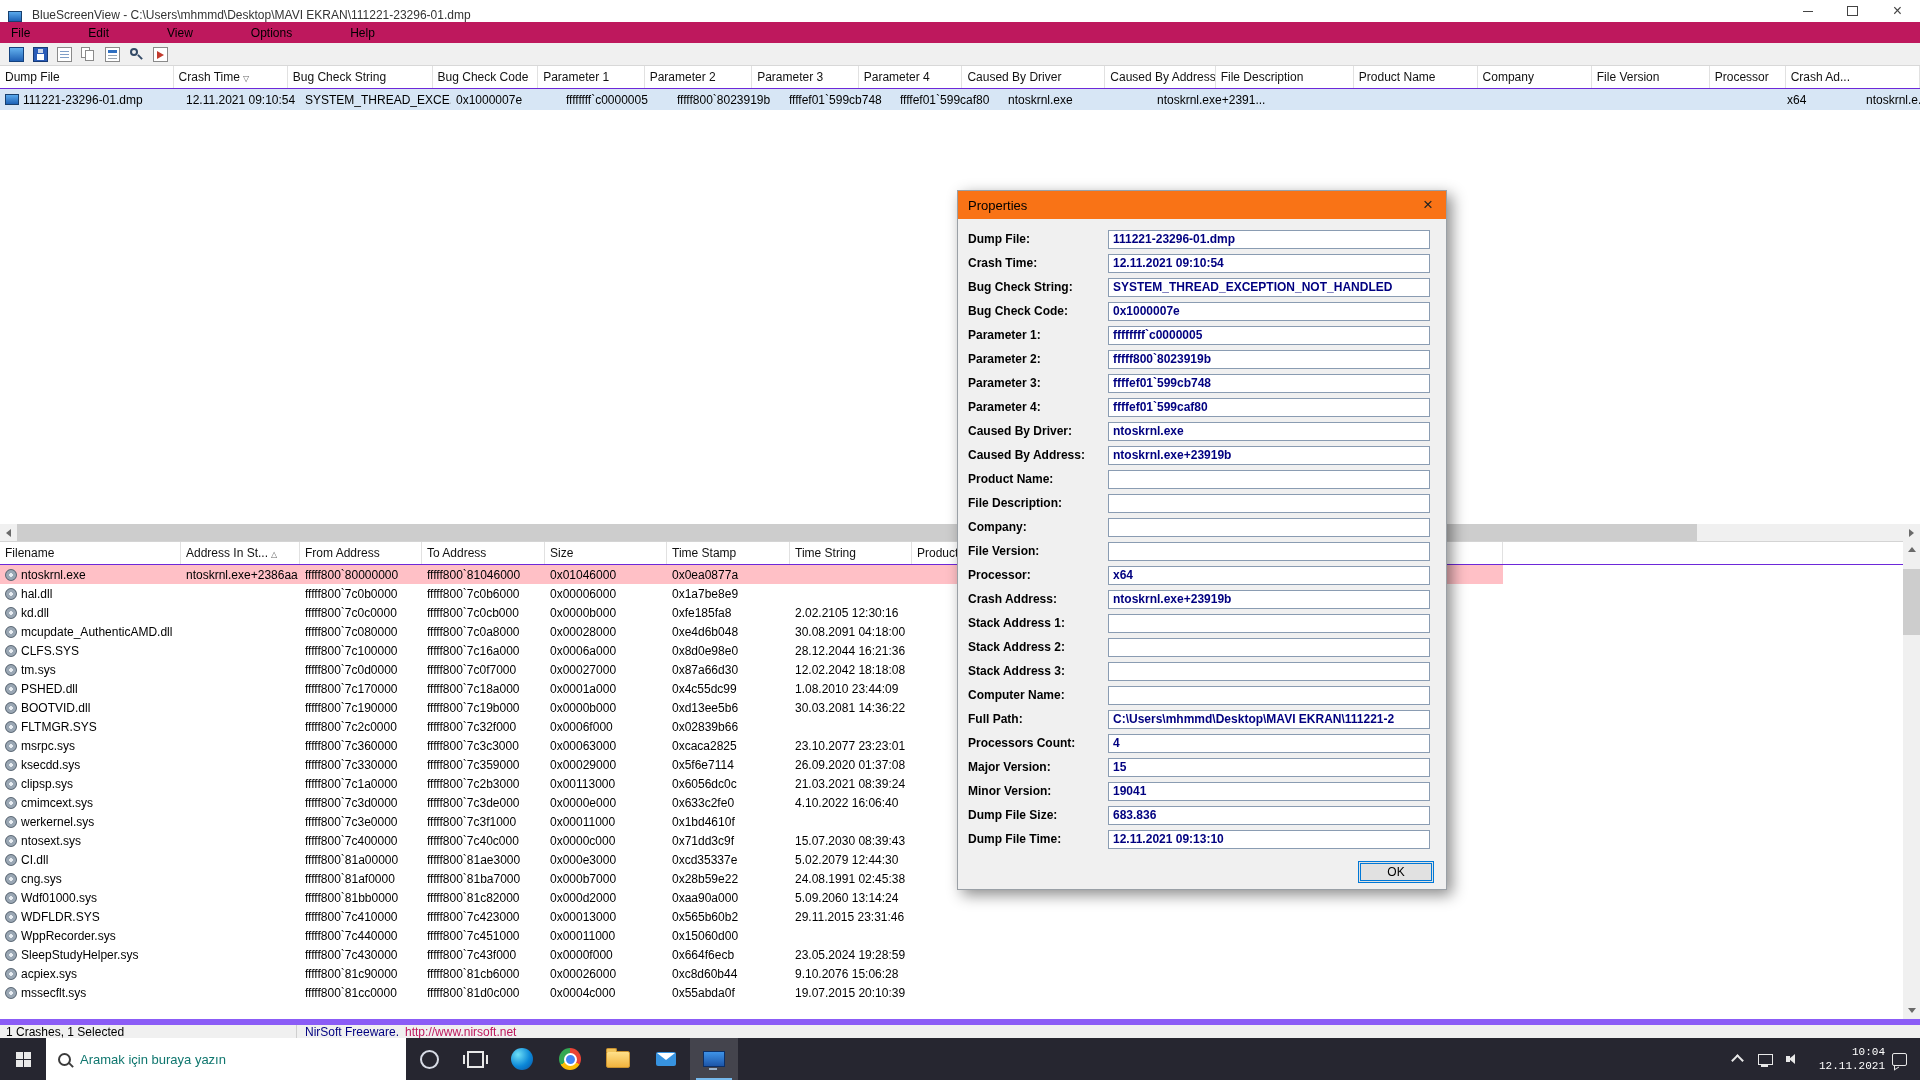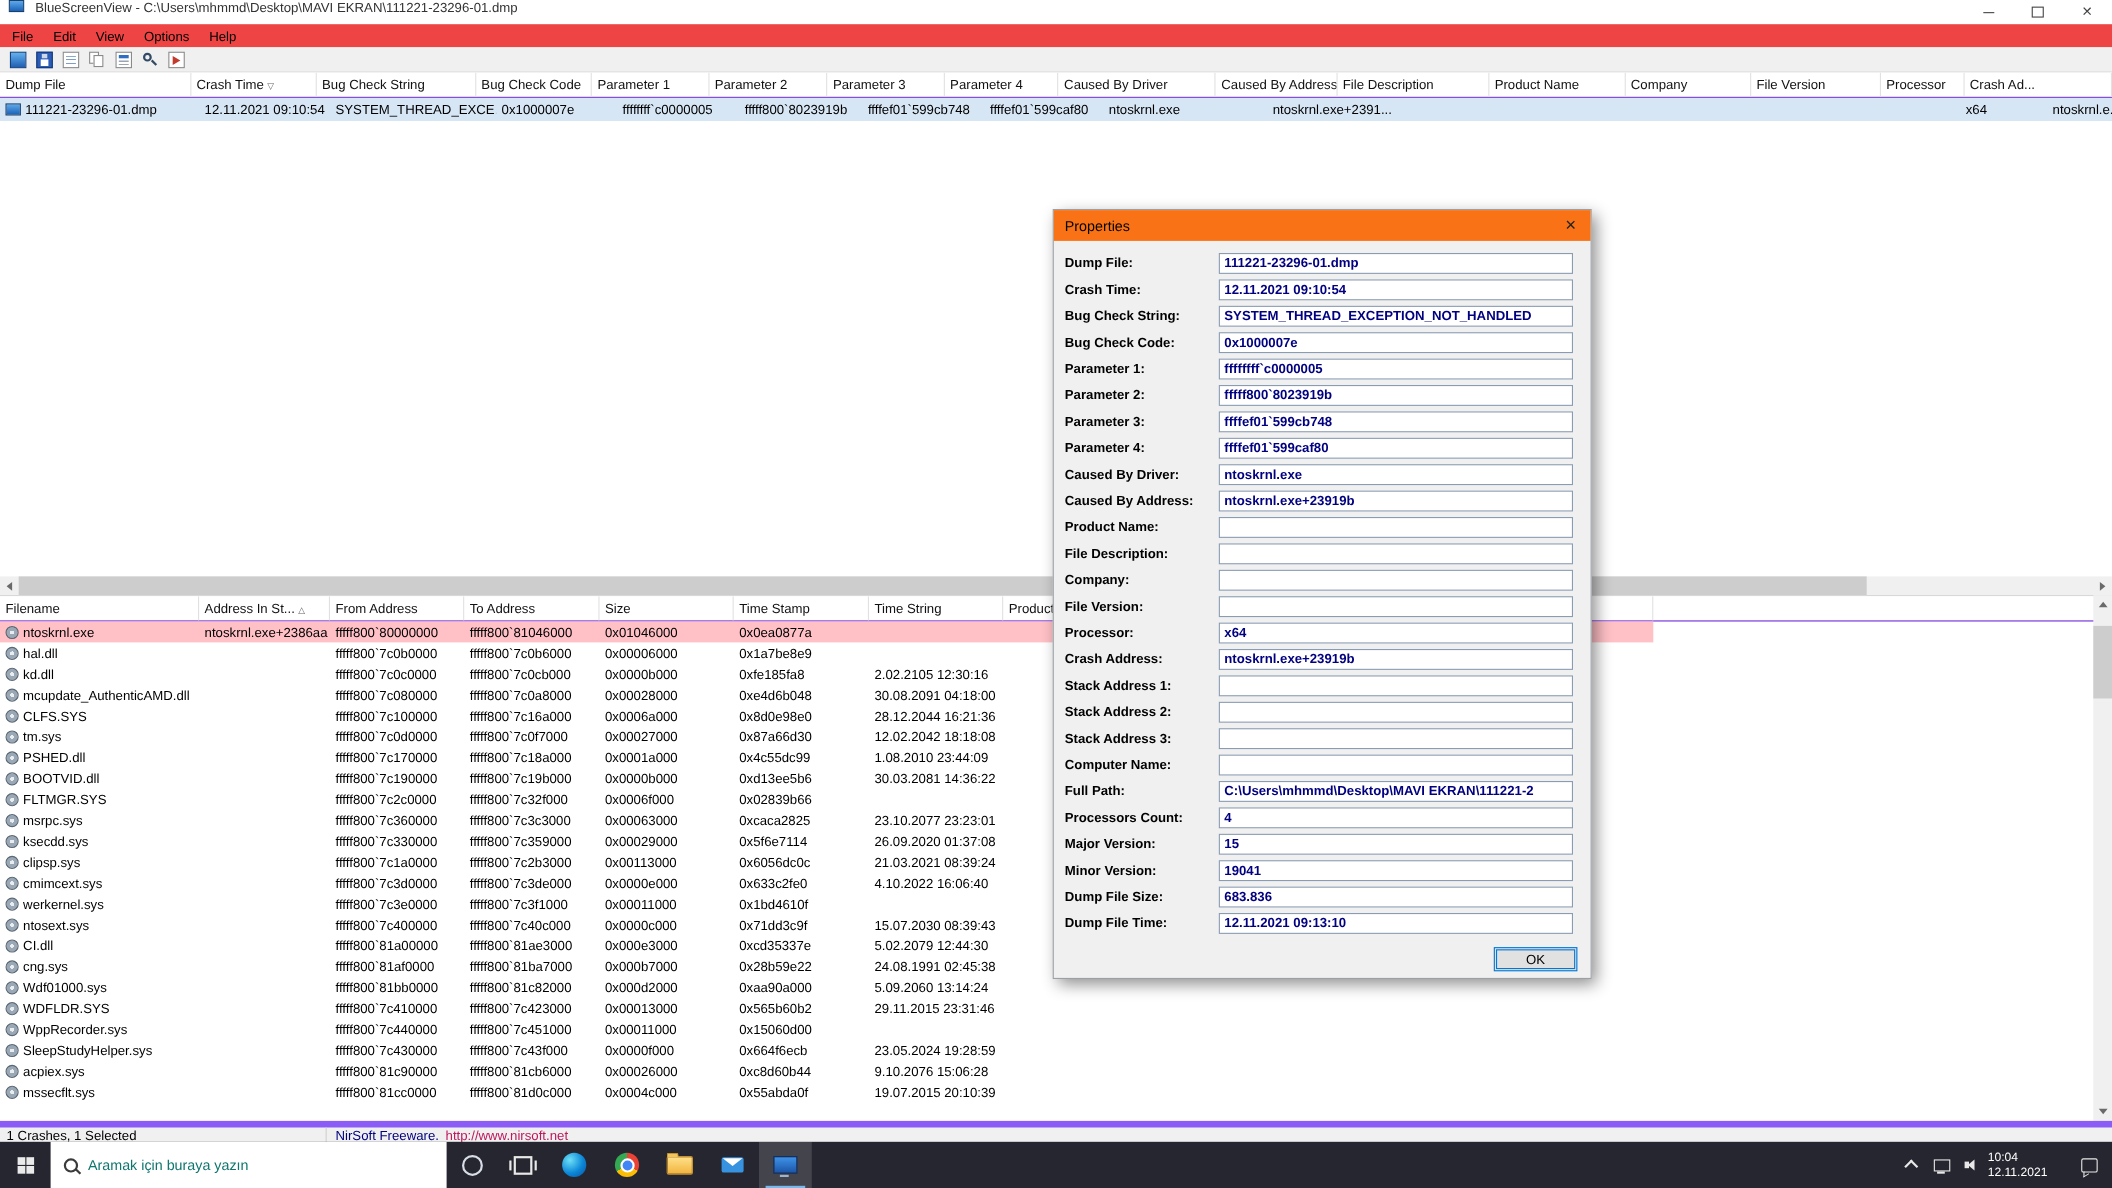--- a/index.html
+++ b/index.html
@@ -1,29 +1,29 @@
 <!DOCTYPE html>
 <html><head>
 <meta charset="utf-8">
 <style>
   html,body{margin:0;padding:0;background:#fff;}
   body{width:1920px;height:1080px;overflow:hidden;font-family:"Liberation Sans","DejaVu Sans",sans-serif;position:relative;-webkit-font-smoothing:antialiased;}
   .screen{position:absolute;inset:0;background:#fff;overflow:hidden;}
 
   
   .window{position:absolute;left:0;top:0;width:1920px;height:1038px;background:#fff;}
-  .titlebar{position:absolute;left:0;top:0;right:0;height:22px;background:#fff;display:flex;align-items:flex-start;padding-left:8px;gap:6px;box-sizing:border-box;}
+  .titlebar{position:absolute;left:0;top:0;right:0;height:22px;background:#fff;display:flex;align-items:flex-end;padding-left:8px;gap:6px;box-sizing:border-box;}
   .titlebar .title{font-size:12px;color:#333;white-space:nowrap;}
   .wctrls{margin-left:auto;display:flex;height:100%;}
   .wbtn{width:45px;height:100%;display:flex;align-items:center;justify-content:center;}
   .wbtn.min::before{content:"";width:10px;height:1px;background:#444;}
   .wbtn.max::before{content:"";width:9px;height:8px;border:1px solid #444;}
   .wbtn.close::before{content:"×";font-size:16px;color:#444;line-height:1;}
 
-  .menubar{position:absolute;left:0;top:22px;right:0;height:21px;background:#ef4444;display:flex;align-items:center;padding-left:2px;}
+  .menubar{position:absolute;left:0;top:22px;right:0;height:21px;background:#be185d;display:flex;align-items:center;padding-left:2px;gap:40px;}
   .menu-item{font-size:12px;color:#000;padding:3px 9px;}
 
   .toolbar{position:absolute;left:0;top:43px;right:0;height:23px;background:#f0f0f0;border-bottom:1px solid #d8d8d8;display:flex;align-items:center;padding-left:5px;gap:2px;box-sizing:border-box;}
   .tool-btn{width:22px;height:20px;display:flex;align-items:center;justify-content:center;}
   .ti{width:15px;height:15px;position:relative;display:block;box-sizing:border-box;}
   .open-dump-icon{background:linear-gradient(180deg,#63b1ee,#2060b4);border:1px solid #14427e;}
   .save-icon{background:#2a5cb8;border:1px solid #173a75;}
   .save-icon::before{content:"";position:absolute;left:4px;right:4px;top:1px;height:4px;background:#cdd8ea;}
   .save-icon::after{content:"";position:absolute;left:3px;right:3px;bottom:1px;height:6px;background:#fff;}
   .report-icon{background:#fff;border:1px solid #8a8a8a;}
@@ -119,21 +119,21 @@
   .ic-mail::after{content:"";position:absolute;left:1px;top:1px;width:0;height:0;border-left:9px solid transparent;border-right:9px solid transparent;border-top:7px solid #fff;}
   .ic-bluescreenview{width:20px;height:14px;background:linear-gradient(180deg,#3e93e8,#1c55a8);border:1px solid #0c2f66;}
   .ic-bluescreenview::after{content:"";position:absolute;left:5px;bottom:-4px;width:8px;height:2px;background:#9db4cc;}
   .tray{margin-left:auto;display:flex;align-items:center;}
   .chev{width:7px;height:7px;border-top:2px solid #e8e8e8;border-right:2px solid #e8e8e8;transform:rotate(-45deg);display:block;margin-top:3px;}
   .dispicon{width:13px;height:9px;border:1px solid #e8e8e8;display:block;position:relative;}
   .dispicon::after{content:"";position:absolute;left:2px;bottom:-3px;width:7px;height:2px;background:#e8e8e8;}
   .volicon{width:14px;height:12px;display:block;position:relative;}
   .volicon::before{content:"";position:absolute;left:0;top:3px;width:4px;height:6px;background:#e8e8e8;}
   .volicon::after{content:"";position:absolute;left:3px;top:1px;width:0;height:0;border-top:5px solid transparent;border-bottom:5px solid transparent;border-right:6px solid #e8e8e8;}
-  .clock{width:78px;color:#fff;font-size:11px;line-height:14px;text-align:left;flex:none;}
+  .clock{width:78px;color:#fff;font-size:11px;line-height:14px;text-align:right;flex:none;font-family:Liberation Mono, monospace;}
   .notif{width:13px;height:11px;border:1px solid #e8e8e8;border-radius:2px;display:block;position:relative;}
   .notif::after{content:"";position:absolute;left:1px;bottom:-4px;width:4px;height:4px;border-left:1px solid #e8e8e8;border-bottom:1px solid #e8e8e8;transform:skewY(-30deg);}
   .showdesk{width:6px;border-left:1px solid rgba(255,255,255,.35);flex:none;}
 </style>
 </head>
 <body>
 
 <div class="screen">
 
   <div class="window">

